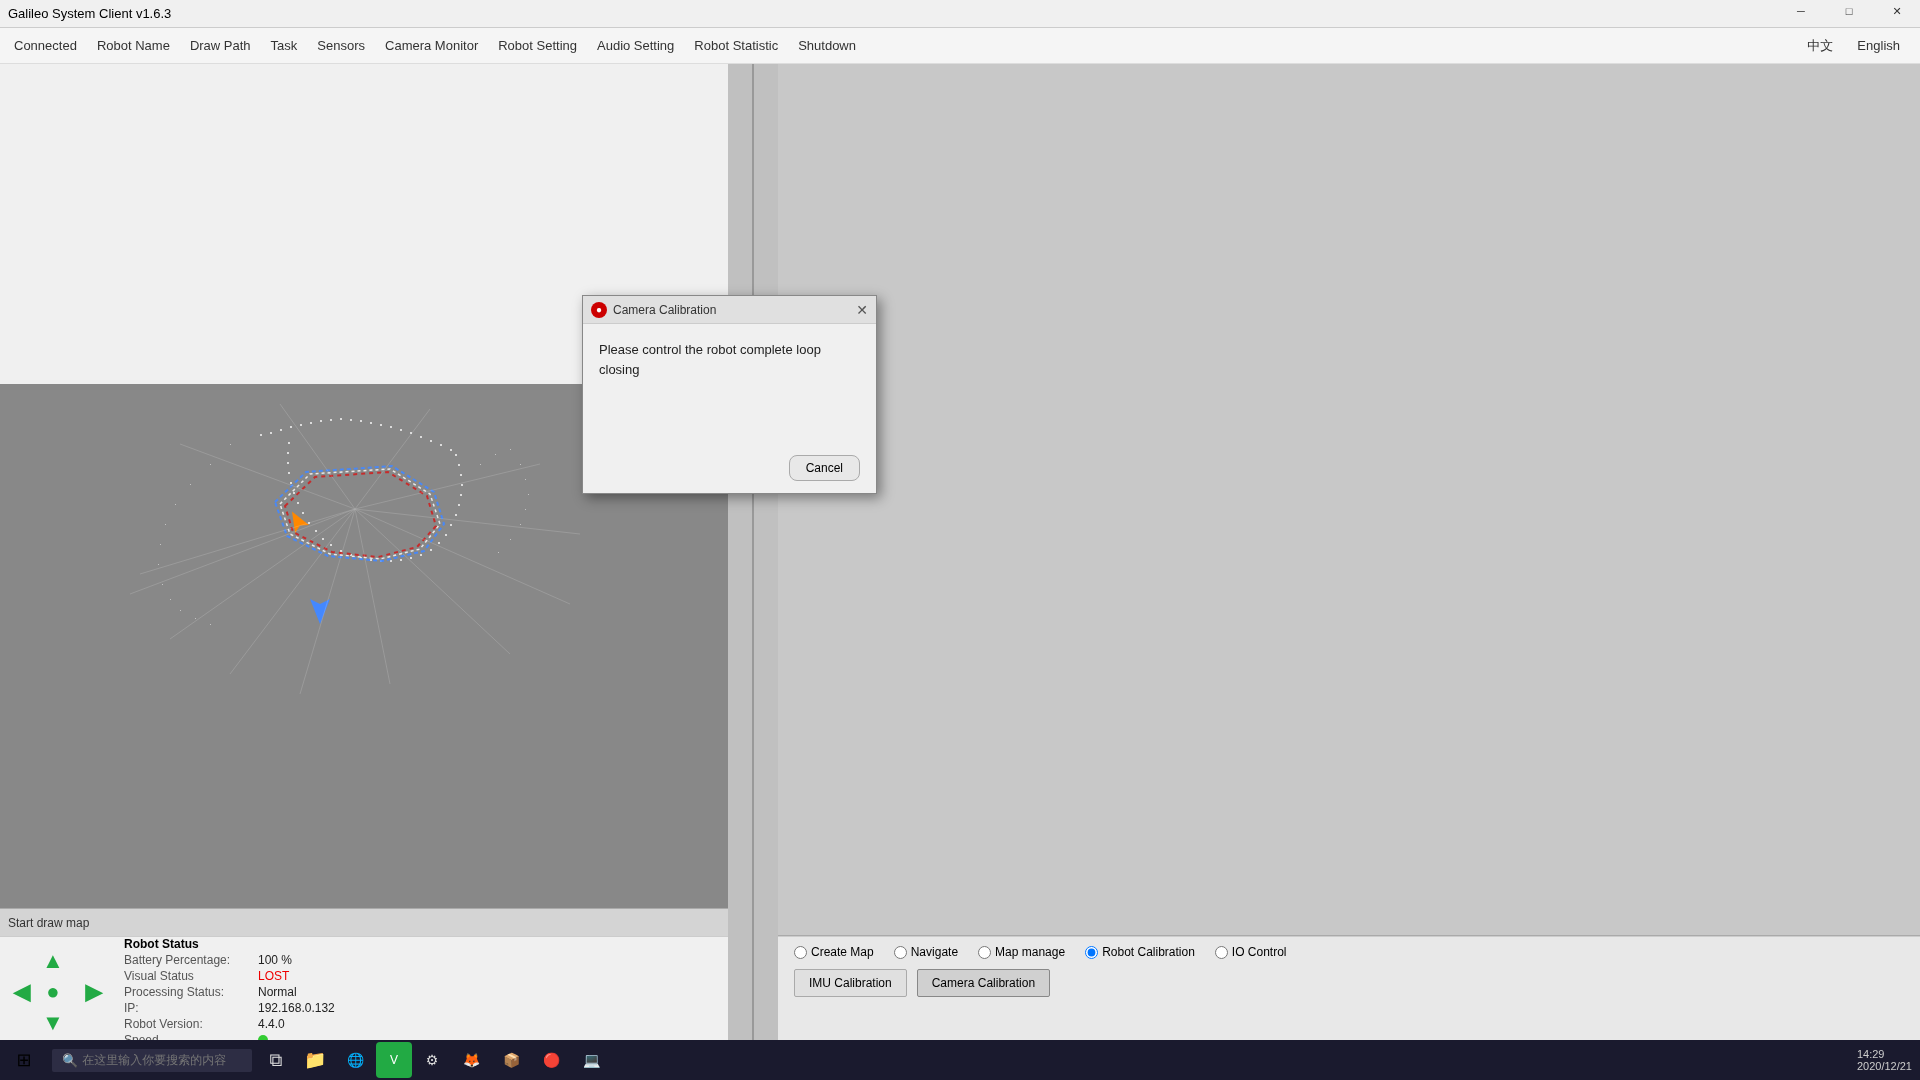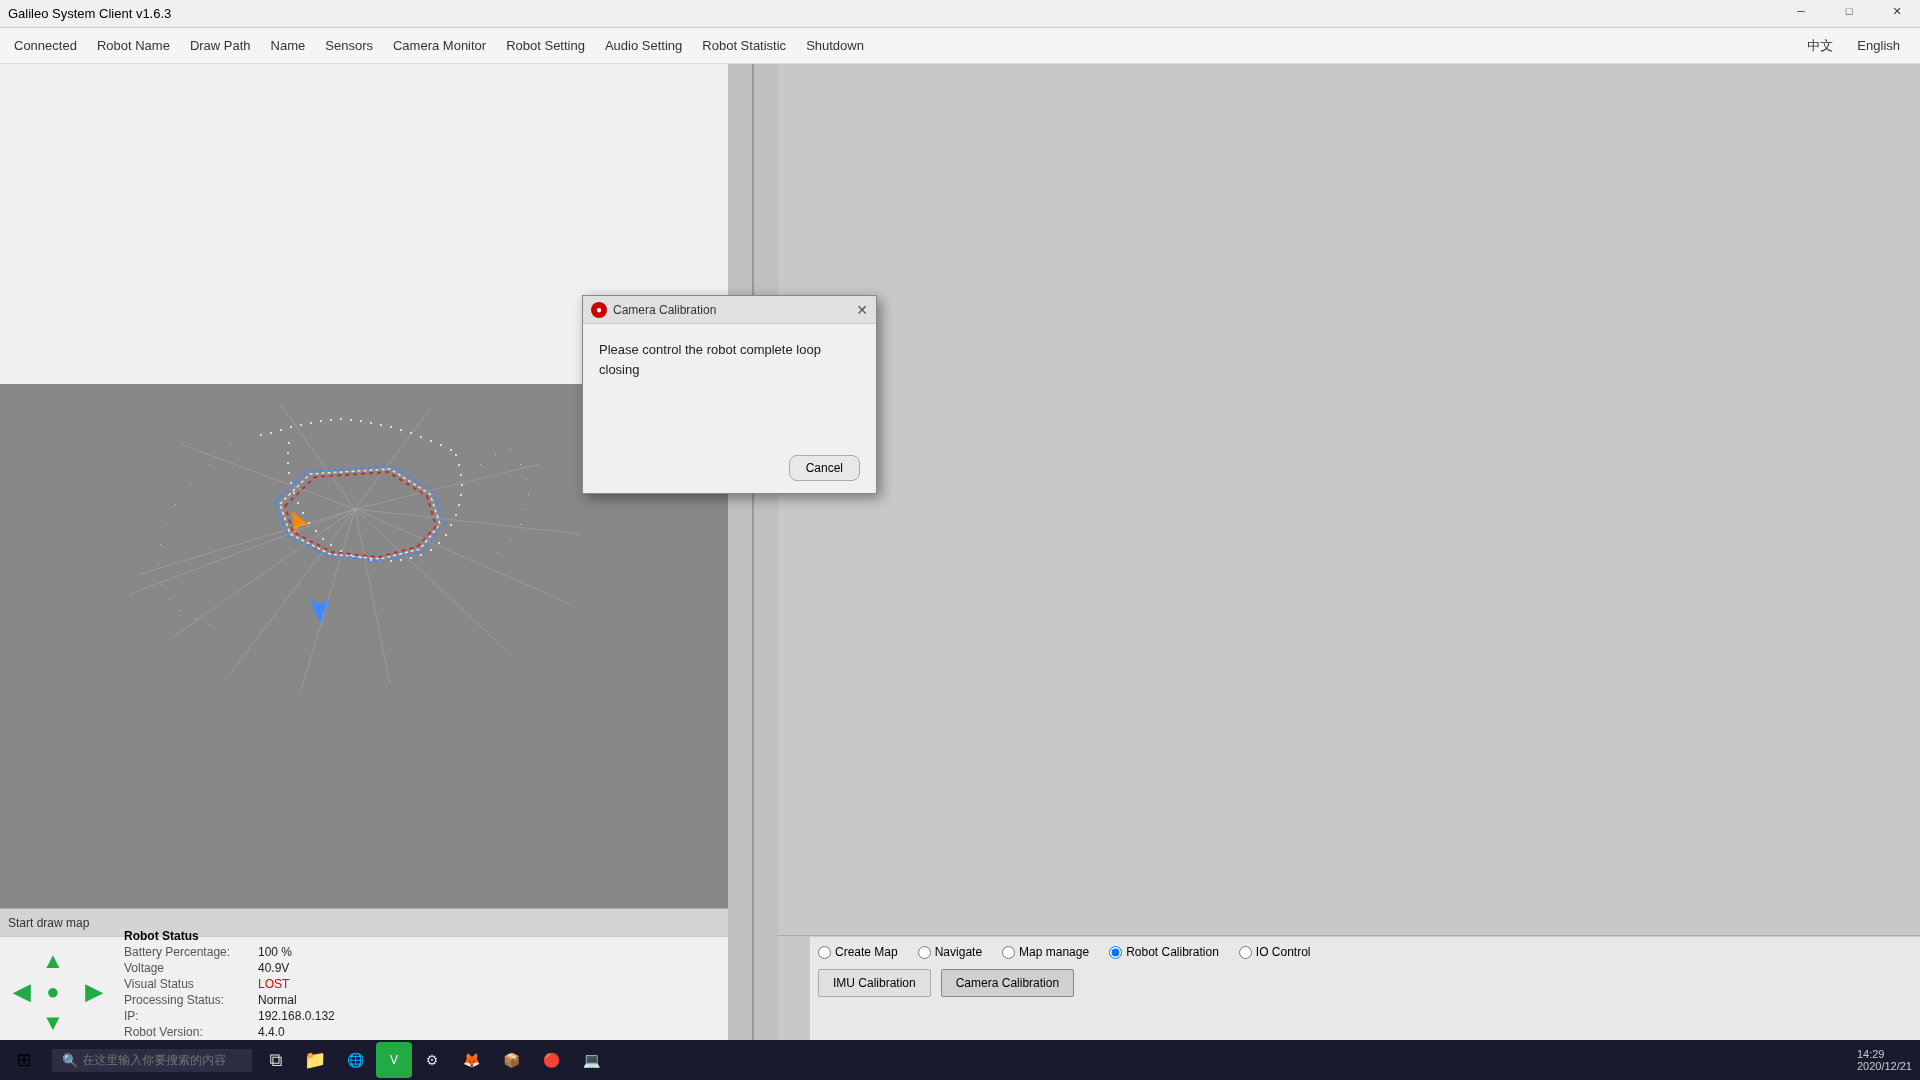--- a/index.html
+++ b/index.html
@@ -155,22 +155,21 @@
     #right-divider {
       height: 1px;
       background: #aaa;
     }
 
     
     #right-bottom {
       height: 110px;
       background: #e8e8e8;
       border-top: 1px solid #ccc;
-      padding: 8px 8px;
-      margin-left: 32px;
+      padding: 8px 16px;
     }
 
     #mode-radio-row {
       display: flex;
       align-items: center;
       gap: 20px;
       margin-bottom: 10px;
     }
     .radio-item {
       display: flex;
@@ -338,21 +337,21 @@
     <button class="title-btn">─</button>
     <button class="title-btn">□</button>
     <button class="title-btn close">✕</button>
   </div>
 </div>
 
 <div id="menu-bar">
   <div class="menu-item">Connected</div>
   <div class="menu-item">Robot Name</div>
   <div class="menu-item">Draw Path</div>
-  <div class="menu-item">Name</div>
+  <div class="menu-item">Task</div>
   <div class="menu-item">Sensors</div>
   <div class="menu-item">Camera Monitor</div>
   <div class="menu-item">Robot Setting</div>
   <div class="menu-item">Audio Setting</div>
   <div class="menu-item">Robot Statistic</div>
   <div class="menu-item">Shutdown</div>
   <div id="lang-area">
     <span class="lang-btn">中文</span>
     <span class="lang-btn">English</span>
   </div>
@@ -515,24 +514,20 @@
 
       <div id="robot-status-panel">
         <div class="status-row">
           <strong>Robot Status</strong>
         </div>
         <div class="status-row">
           <span class="status-label">Battery Percentage:</span>
           <span class="status-value">100 %</span>
         </div>
         <div class="status-row">
-          <span class="status-label">Voltage</span>
-          <span class="status-value">40.9V</span>
-        </div>
-        <div class="status-row">
           <span class="status-label">Visual Status</span>
           <span class="status-value lost">LOST</span>
         </div>
         <div class="status-row">
           <span class="status-label">Processing Status:</span>
           <span class="status-value">Normal</span>
         </div>
         <div class="status-row">
           <span class="status-label">IP:</span>
           <span class="status-value">192.168.0.132</span>

